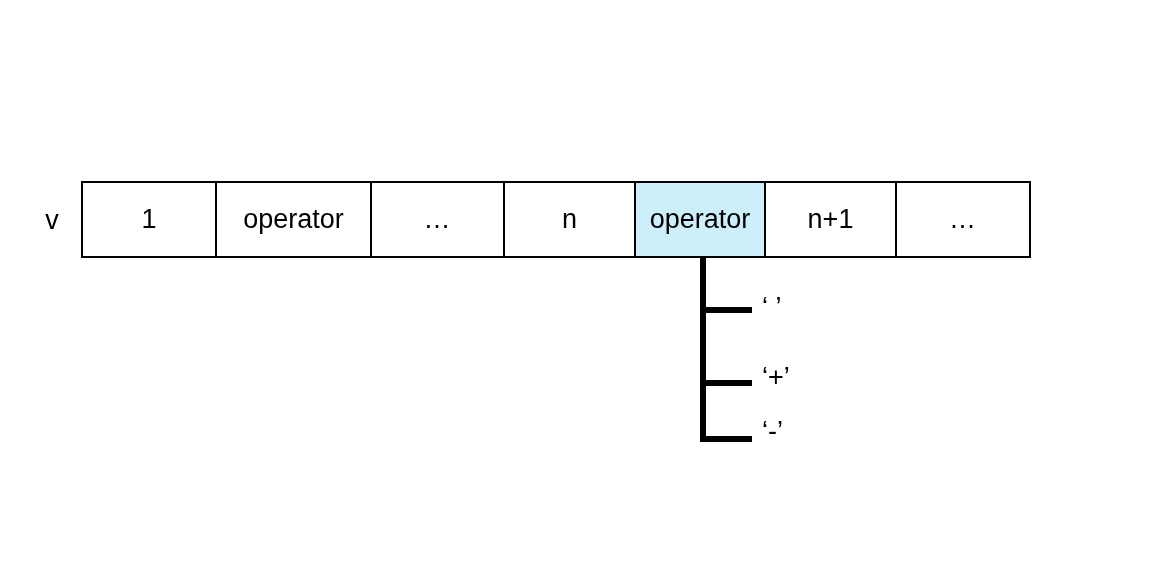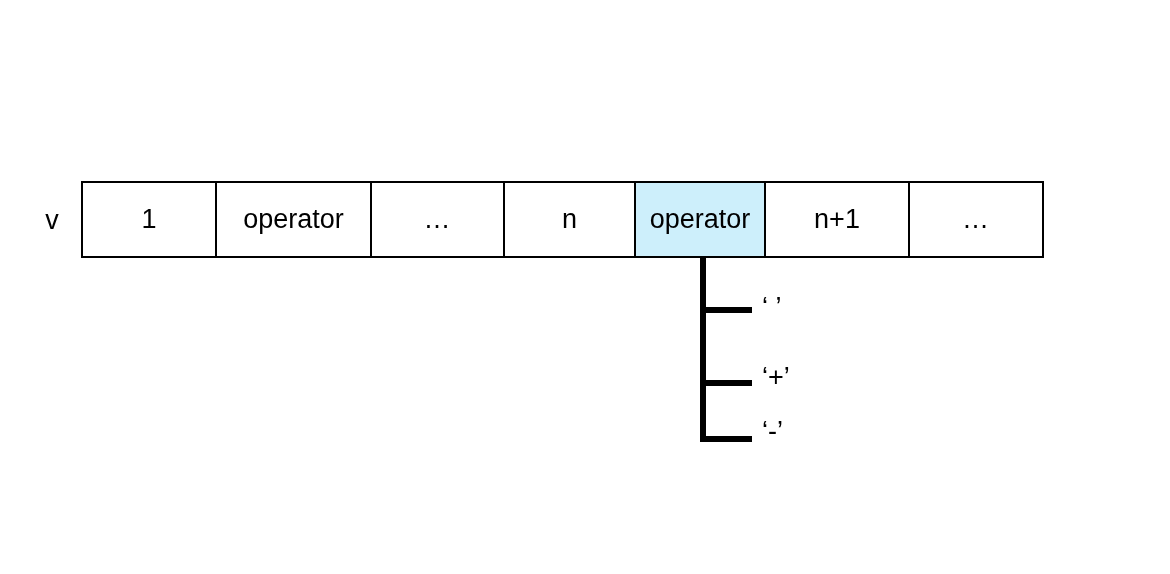--- a/index.html
+++ b/index.html
@@ -66,21 +66,21 @@
   .cell.highlight {
     background: #cdeffb;
   }
 
   
   .w-c0 { width: 136px; }
   .w-c1 { width: 157px; }
   .w-c2 { width: 135px; }
   .w-c3 { width: 133px; }
   .w-c4 { width: 132px; }
-  .w-c5 { width: 146px; }
+  .w-c5 { width: 133px; }
   .w-c6 { width: 136px; }
 
   
   .cell.ellipsis {
     font-size: 27px;
     letter-spacing: 1px;
   }
 
   
   .tree {

